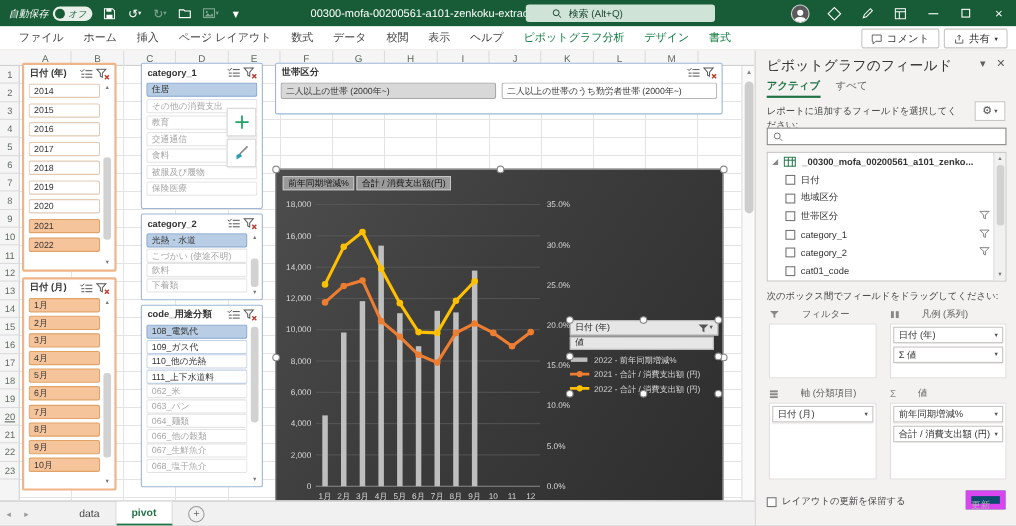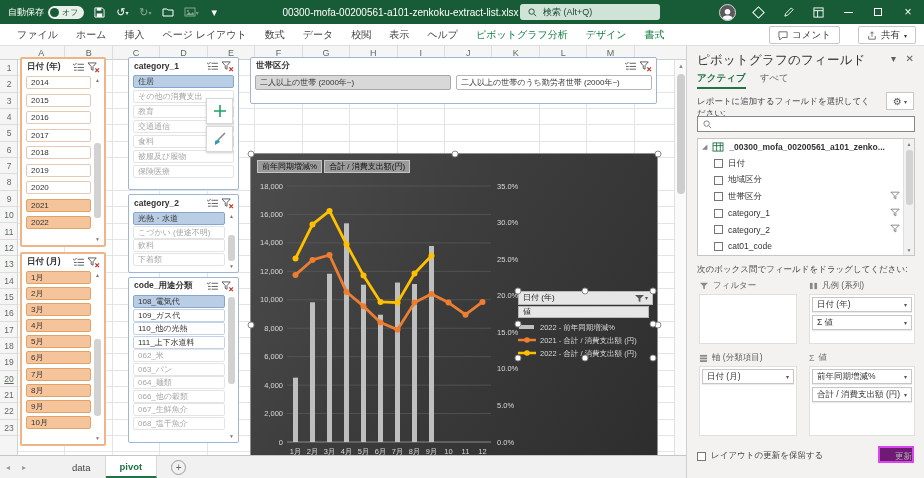--- a/index.html
+++ b/index.html
@@ -1,42 +1,42 @@
 <!DOCTYPE html>
 <html><head>
 <meta charset="utf-8">
 <style>
   html,body{margin:0;padding:0;background:#888;}
   *{box-sizing:border-box;font-family:"Liberation Sans","DejaVu Sans",sans-serif;}
   .app{position:relative;width:924px;height:478px;background:#fff;overflow:hidden;font-size:10px;}
 
   
   .titlebar{position:absolute;left:0;top:0;width:924px;height:24px;background:#185c37;color:#fff;display:flex;align-items:center;}
-  .tb-left{display:flex;align-items:center;gap:7px;padding-left:8px;}
+  .tb-left{display:flex;align-items:center;gap:7px;padding-left:8px;font-style:italic;}
   .tb-auto{display:flex;align-items:center;gap:4px;font-size:9px;}
   .tb-toggle{display:flex;align-items:center;gap:3px;background:#e9efe9;color:#185c37;border-radius:7px;height:13px;padding:0 6px 0 2px;font-size:8px;}
   .tb-dot{width:9px;height:9px;border-radius:50%;background:#185c37;}
   .tb-ico{width:16px;height:16px;display:flex;align-items:center;justify-content:center;font-size:11px;color:#fff;}
   .tb-ico.dim{opacity:.45;}
   .tb-carr{font-size:6px;opacity:.9;}
   .tb-file{margin-left:60px;font-size:10px;white-space:nowrap;display:flex;align-items:center;gap:5px;}
-  .tb-search{position:absolute;left:478px;top:4px;width:140px;height:16px;background:#cfe3d6;border-radius:3px;color:#1d4732;display:flex;align-items:center;gap:6px;padding:0 8px;font-size:9px;margin-left:42px;}
+  .tb-search{position:absolute;left:478px;top:4px;width:172px;height:16px;background:#cfe3d6;border-radius:3px;color:#1d4732;display:flex;align-items:center;gap:6px;padding:0 24px;font-size:9px;}
   .tb-right{position:absolute;right:0;top:0;height:24px;display:flex;align-items:center;gap:2px;padding-right:2px;}
   .tb-avatar{width:17px;height:17px;border-radius:50%;background:#5a5a5a;border:1.5px solid #d8d8d8;display:flex;align-items:flex-end;justify-content:center;overflow:hidden;margin-right:6px;}
   .winbtn{width:28px;height:24px;display:flex;align-items:center;justify-content:center;color:#fff;}
   .min-glyph{width:9px;height:1px;background:#fff;}
   .rest-glyph{width:8px;height:8px;border:1px solid #fff;position:relative;}
   .diamond{width:9px;height:9px;border:1.5px solid #fff;transform:rotate(45deg);}
 
   
   .ribbon{position:absolute;left:0;top:24px;width:924px;height:22px;background:#fff;border-bottom:1px solid #e1dfdd;display:flex;align-items:center;}
   .rtabs{display:flex;align-items:center;gap:0;padding-left:8px;}
   .rtab{padding:0 9px;font-size:10px;color:#444;height:22px;line-height:22px;white-space:nowrap;}
   .rtab.accent{color:#0f7b41;}
-  .rright{position:absolute;right:8px;top:2px;display:flex;gap:18px;}
+  .rright{position:absolute;right:8px;top:2px;display:flex;gap:4px;}
   .rbtn{display:flex;align-items:center;gap:4px;border:1px solid #c8c6c4;border-radius:2px;background:#fff;height:18px;padding:0 8px;font-size:9.5px;color:#333;}
 
   
   .sheet{position:absolute;left:0;top:46px;width:686px;height:409px;background:#fff;overflow:hidden;}
   .colhdr{position:absolute;left:0;top:0;width:686px;height:14px;background:#f5f5f5;border-bottom:1px solid #d0d0d0;}
   .colhdr span{position:absolute;top:0;height:14px;line-height:14px;text-align:center;font-size:9px;color:#5f6a5f;border-right:1px solid #dcdcdc;}
   .rowhdr{position:absolute;left:0;top:14px;width:18px;height:395px;background:#f5f5f5;border-right:1px solid #d0d0d0;}
   .rowhdr span{position:absolute;left:0;width:18px;text-align:center;font-size:8.5px;color:#5f6a5f;border-bottom:1px solid #dcdcdc;}
   .gridbg{position:absolute;left:18px;top:14px;width:656px;height:395px;
     background-image:repeating-linear-gradient(to right,transparent 0,transparent 46.5px,#e4e4e4 46.5px,#e4e4e4 47.45px),
@@ -95,27 +95,27 @@
   .gearbtn{position:absolute;right:10px;top:46px;width:28px;height:18px;border:1px solid #c8c6c4;background:#fff;display:flex;align-items:center;justify-content:center;gap:2px;font-size:10px;color:#555;}
   .psearch{position:absolute;left:10px;top:70px;width:218px;height:16px;background:#fff;border:1px solid #8a8886;display:flex;align-items:center;padding:0 5px;color:#777;font-size:8.5px;}
   .fieldlist{position:absolute;left:10px;top:92px;width:218px;height:118px;background:#fff;border:1px solid #c8c6c4;overflow:hidden;}
   .fl-row{display:flex;align-items:center;gap:5px;height:16.5px;padding:0 14px 0 6px;}
   .fl-row.table{font-weight:bold;padding-left:4px;}
   .cb{width:9px;height:9px;border:1px solid #767676;background:#fff;flex:none;}
   .fl-label{flex:1;white-space:nowrap;overflow:hidden;font-size:8.5px;}
   .flscroll{position:absolute;right:0;top:0;width:11px;height:100%;background:#f1f1f1;border-left:1px solid #e0e0e0;}
   .flscroll .arr{position:absolute;left:0;width:10px;height:10px;text-align:center;font-size:5px;color:#777;line-height:10px;}
   .drag-hint{position:absolute;left:10px;top:218px;font-size:8.5px;color:#444;}
-  .area-h{position:absolute;display:flex;align-items:center;gap:4px;color:#605e5c;font-size:8.5px;}
+  .area-h{position:absolute;display:flex;align-items:center;gap:20px;color:#605e5c;font-size:8.5px;}
   .area-box{position:absolute;background:#fff;border:1px solid #e1dfdd;padding:2px;}
   .pill{height:15px;background:#fff;border:1px solid #c8c6c4;box-shadow:0 1px 1px rgba(0,0,0,.08);display:flex;align-items:center;padding:0 4px;font-size:8.5px;margin-bottom:3px;color:#333;}
   .pill .pv{flex:1;white-space:nowrap;overflow:hidden;}
   .pill .da{font-size:6px;color:#555;}
   .defer{position:absolute;left:10px;top:404px;display:flex;align-items:center;gap:5px;font-size:8.5px;color:#444;}
-  .updbtn{position:absolute;right:10px;top:400px;width:36px;height:17px;background:#701a75;border:2px solid #d946ef;color:#b0b0b0;text-align:right;line-height:16px;font-size:8.5px;}
+  .updbtn{position:absolute;right:10px;top:400px;width:36px;height:17px;background:#0c4a6e;border:5px solid #d946ef;color:#b0b0b0;text-align:left;line-height:16px;font-size:8.5px;}
 
   
   .tabbar{position:absolute;left:0;top:455px;width:686px;height:23px;background:#f1f1f1;border-top:1px solid #c6c6c6;display:flex;align-items:stretch;}
   .nav{width:16px;display:flex;align-items:center;justify-content:center;color:#9a9a9a;font-size:8px;}
   .stab{padding:0 14px;display:flex;align-items:center;font-size:9.5px;color:#444;border-right:1px solid #d9d9d9;}
   .stab.active{background:#fff;color:#217346;font-weight:bold;border-bottom:2px solid #217346;}
   .addsheet{width:15px;height:15px;border:1px solid #9a9a9a;border-radius:50%;color:#666;font-size:10px;line-height:13px;text-align:center;margin:4px 0 0 14px;}
 </style>
 </head>
 <body>

